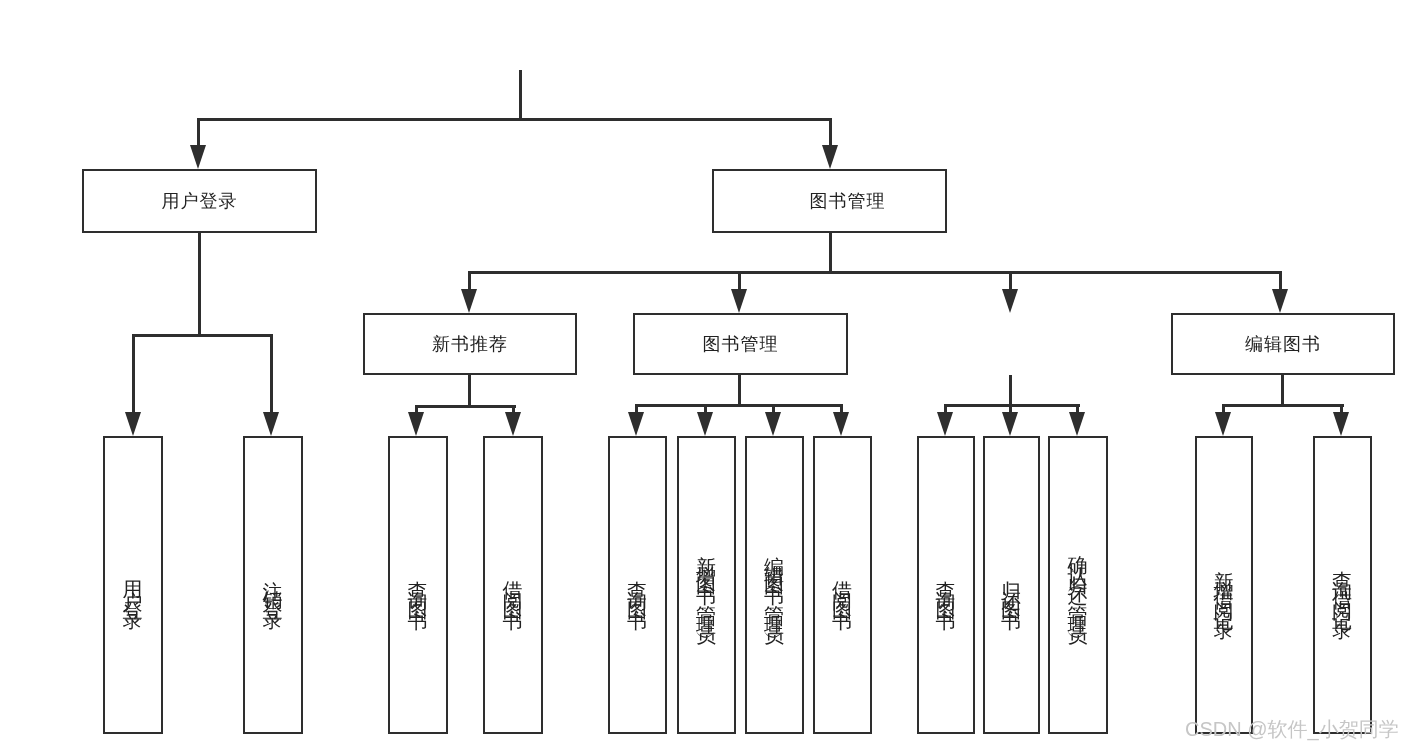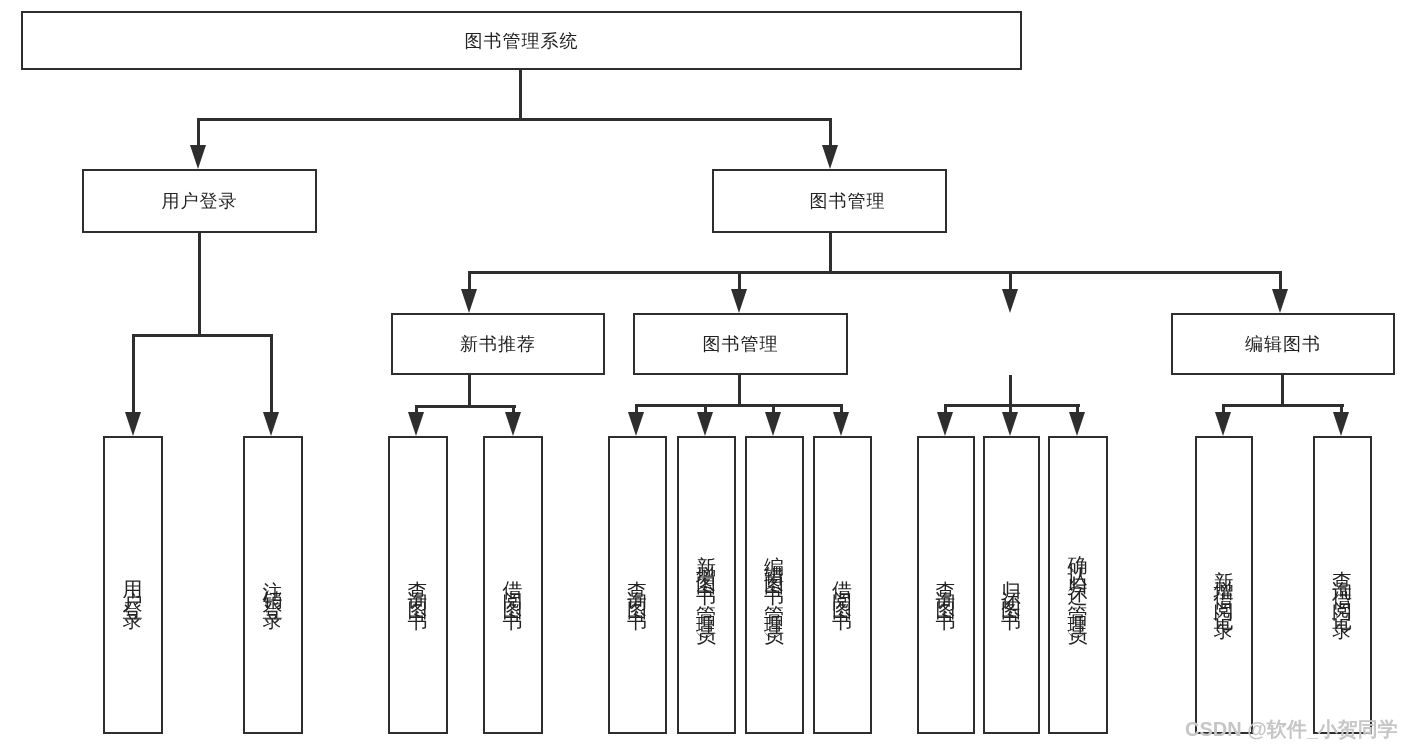--- a/index.html
+++ b/index.html
@@ -39,31 +39,27 @@
     border-right:8px solid transparent;
     border-top:24px solid #2e2e2e;
   }
   .watermark{
     position:absolute;
     left:1185px;top:716px;
     font-size:20px;
     color:#c6c6c6;
     white-space:nowrap;
     z-index:5;
-    font-weight:bold;
   }
 </style>
 </head>
 <body>
 
 <div id="canvas">
 
-  <div class="box" style="left:21px;top:11px;width:1001px;height:59px;">
-    <span>图书管理系统</span>
-  </div>
 
   <div class="vline" style="left:519px;top:70px;width:3px;height:49px;"></div>
   <div class="hline" style="left:197px;top:118px;width:635px;height:3px;"></div>
   <div class="vline" style="left:197px;top:118px;width:3px;height:32px;"></div>
   <div class="arrow" style="left:190px;top:145px;"></div>
   <div class="vline" style="left:829px;top:118px;width:3px;height:32px;"></div>
   <div class="arrow" style="left:822px;top:145px;"></div>
 
   <div class="box" style="left:82px;top:169px;width:235px;height:64px;">
     <span>用户登录</span>
@@ -83,21 +79,21 @@
   <div class="hline" style="left:468px;top:271px;width:814px;height:3px;"></div>
   <div class="vline" style="left:468px;top:271px;width:3px;height:22px;"></div>
   <div class="arrow" style="left:461px;top:289px;"></div>
   <div class="vline" style="left:738px;top:271px;width:3px;height:22px;"></div>
   <div class="arrow" style="left:731px;top:289px;"></div>
   <div class="vline" style="left:1009px;top:271px;width:3px;height:22px;"></div>
   <div class="arrow" style="left:1002px;top:289px;"></div>
   <div class="vline" style="left:1279px;top:271px;width:3px;height:22px;"></div>
   <div class="arrow" style="left:1272px;top:289px;"></div>
 
-  <div class="box" style="left:363px;top:313px;width:214px;height:62px;margin-left:28px;">
+  <div class="box" style="left:363px;top:313px;width:214px;height:62px;">
     <span>新书推荐</span>
   </div>
   <div class="box" style="left:633px;top:313px;width:215px;height:62px;">
     <span>图书管理</span>
   </div>
   <div class="box" style="left:1171px;top:313px;width:224px;height:62px;">
     <span>编辑图书</span>
   </div>
 
   <div class="vline" style="left:468px;top:375px;width:3px;height:32px;"></div>

